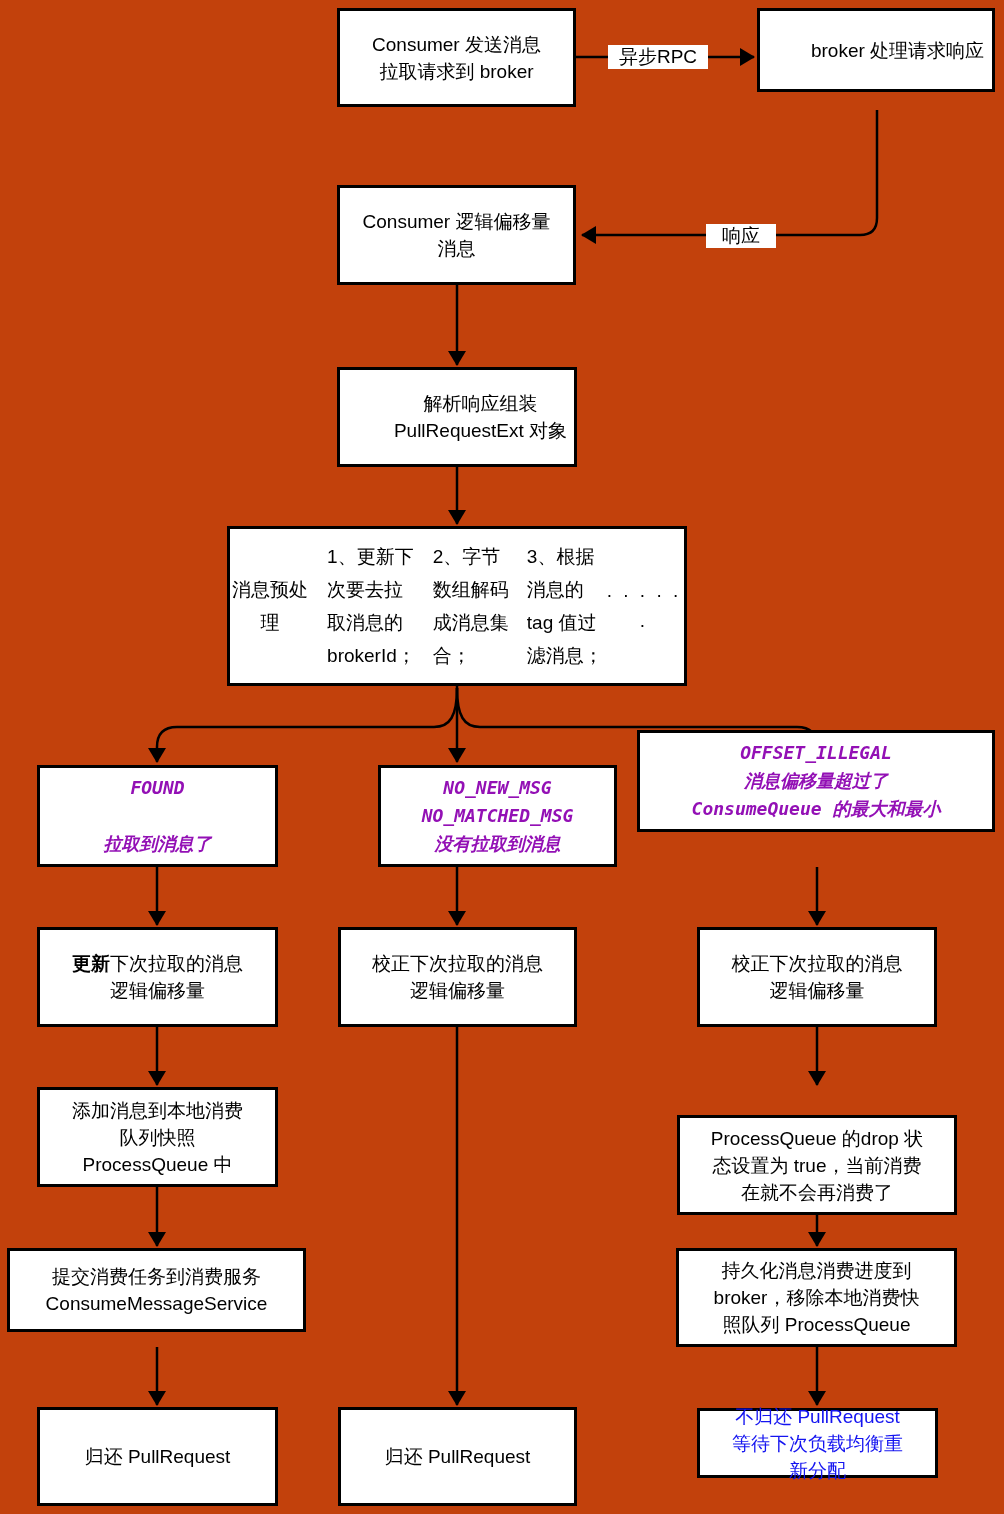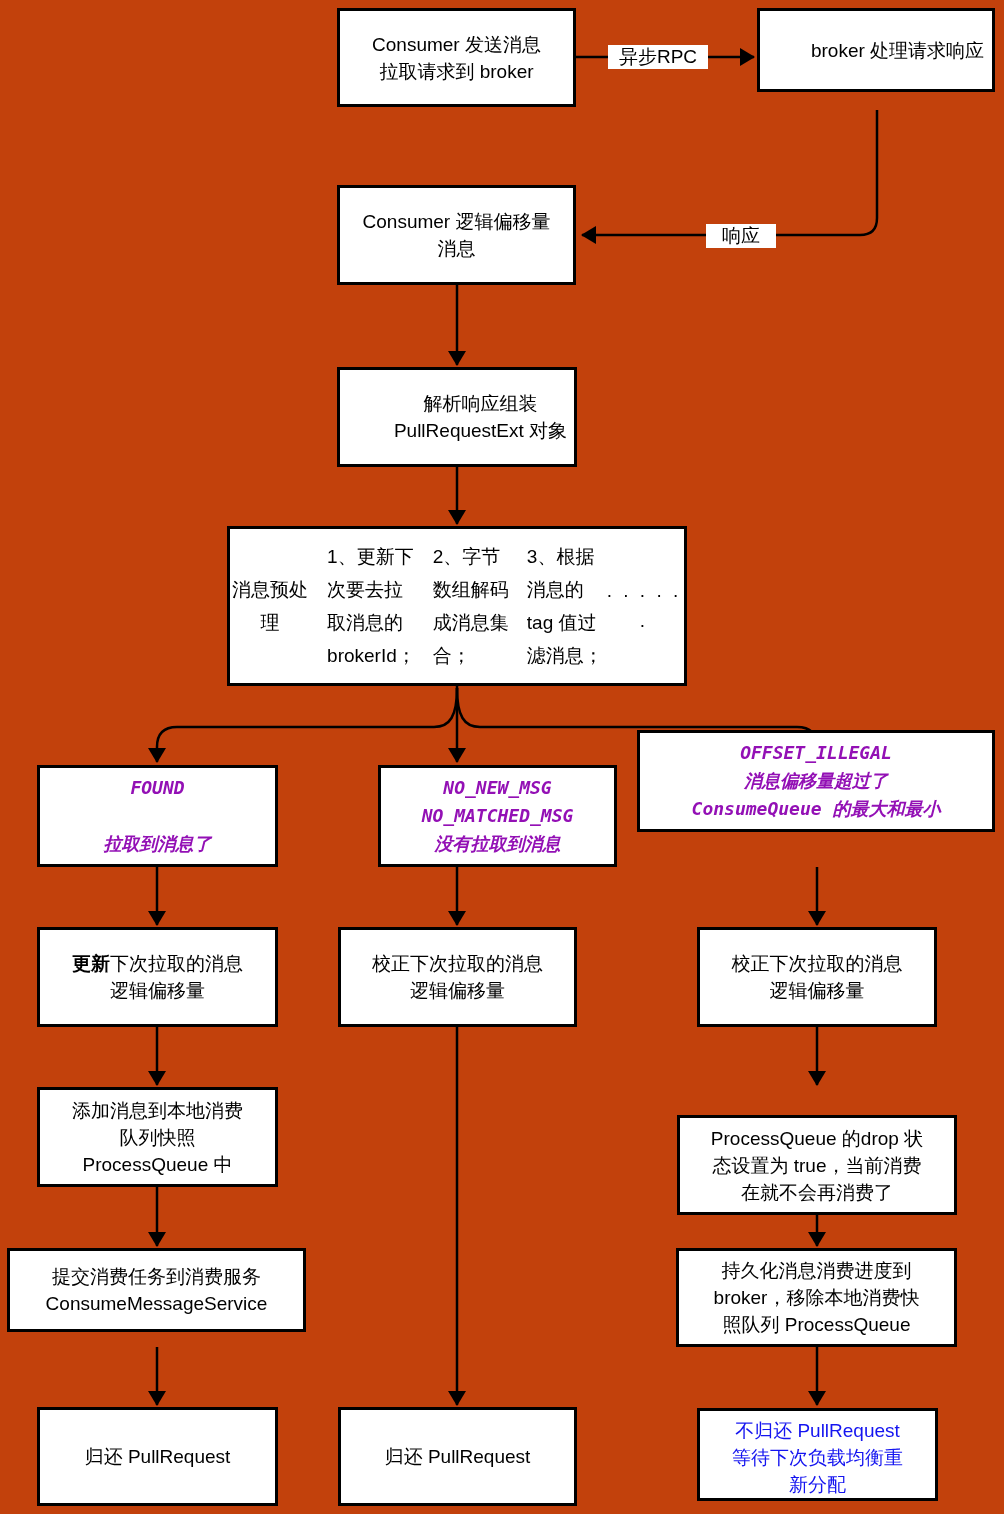--- a/index.html
+++ b/index.html
@@ -173,19 +173,19 @@
   </div>
 
   <div class="node" style="left:37px;top:1407px;width:241px;height:99px;">
     <div class="txt">归还 PullRequest</div>
   </div>
 
   <div class="node" style="left:338px;top:1407px;width:239px;height:99px;">
     <div class="txt">归还 PullRequest</div>
   </div>
 
-  <div class="node blue" style="left:697px;top:1408px;width:241px;height:93px;align-items:flex-end;">
+  <div class="node blue" style="left:697px;top:1408px;width:241px;height:70px;">
     <div class="txt">不归还 PullRequest
 等待下次负载均衡重
 新分配</div>
   </div>
 
 </div>
 
 </body></html>

